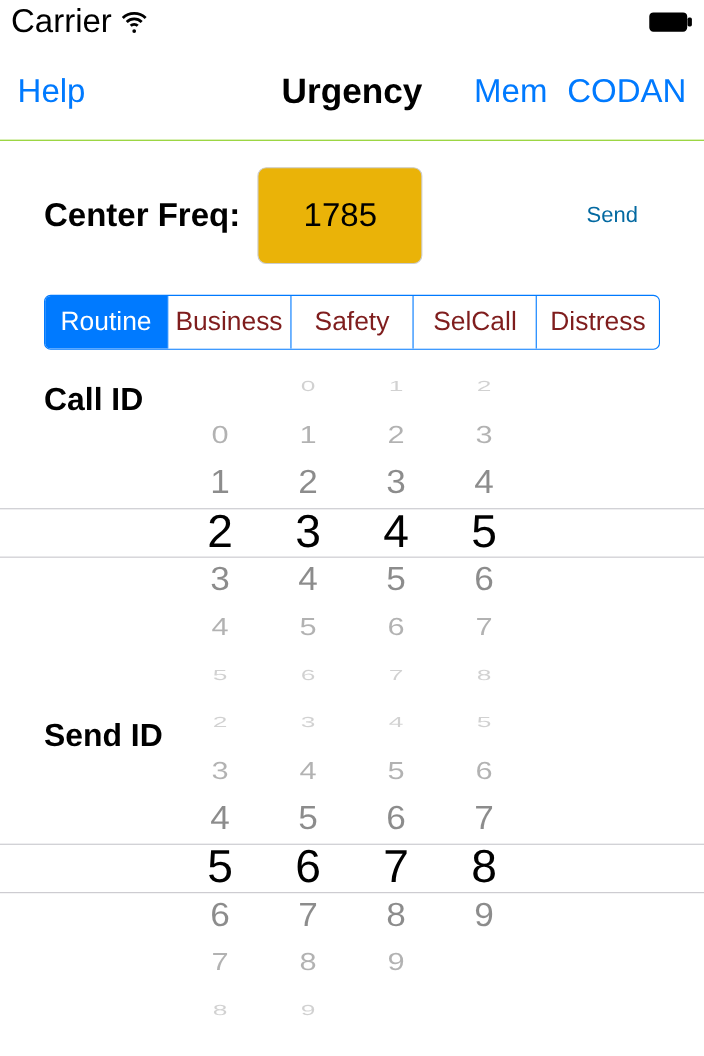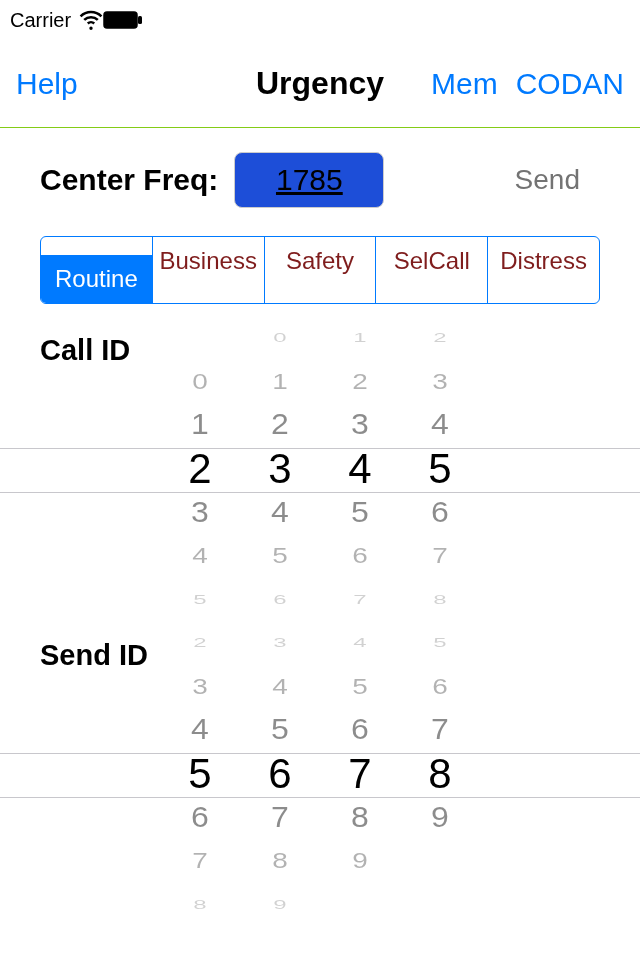--- a/index.html
+++ b/index.html
@@ -1,42 +1,42 @@
 <!DOCTYPE html>
 <html><head>
   <meta charset="utf-8">
   <style>
     * { margin: 0; padding: 0; box-sizing: border-box; font-family: -apple-system, "Helvetica Neue", Helvetica, Arial, sans-serif; }
     body { width: 640px; height: 960px; background: #fff; position: relative; overflow: hidden; }
 
     
-    .status-bar { height: 40px; display: flex; align-items: center; padding: 0 10px; font-size: 20px; font-weight: 500; }
+    .status-bar { height: 40px; display: flex; align-items: center; justify-content: space-between; padding: 0 10px; font-size: 30px; font-weight: 500; }
     .status-left { display: flex; align-items: center; gap: 8px; }
     .status-center { position: absolute; left: 50%; transform: translateX(-50%); font-weight: 600; }
     .status-right { display: flex; align-items: center; }
     .wifi-icon svg { width: 24px; height: 24px; display: block; }
     .battery-icon svg { width: 40px; height: 18px; display: block; }
 
     
     .nav-bar { height: 88px; display: flex; align-items: center; justify-content: space-between; padding: 0 16px; border-bottom: 1px solid #84cc16; }
     .nav-left { color: #007aff; font-size: 30px; font-weight: 400; }
     .nav-title { font-size: 32px; font-weight: 700; color: #000; position: absolute; left: 50%; transform: translateX(-50%); }
     .nav-right { display: flex; gap: 18px; }
     .nav-btn { color: #007aff; font-size: 30px; font-weight: 400; }
 
     
     .freq-row { display: flex; align-items: center; padding: 24px 40px 14px 40px; gap: 16px; }
     .freq-label { font-size: 30px; font-weight: 700; }
-    .freq-input { border: 1px solid #ccc; border-radius: 8px; padding: 10px 20px; font-size: 30px; font-weight: 500; text-align: center; width: 150px; background: #1d4ed8; text-decoration: underline; }
-    .send-btn { margin-left: auto; margin-right: 20px; color: #737373; font-size: 28px; font-weight: 400; }
+    .freq-input { border: 1px solid #ccc; border-radius: 8px; padding: 26px 20px; font-size: 30px; font-weight: 500; text-align: center; width: 150px; background: #eab308; }
+    .send-btn { margin-left: auto; margin-right: 20px; color: #0369a1; font-size: 20px; font-weight: 400; }
 
     
     .segmented { display: flex; margin: 14px 40px 12px 40px; border: 1px solid #007aff; border-radius: 6px; overflow: hidden; }
     .segment { flex: 1; text-align: center; padding: 10px 0; font-size: 24px; color: #7f1d1d; border-left: 1px solid #007aff; }
-    .segment:first-child { border-left: none; margin-top: 18px; }
+    .segment:first-child { border-left: none; }
     .segment.selected { background: #007aff; color: #fff; font-weight: 500; }
     .picker-block { position: relative; height: 305px; overflow: hidden; }
     .section-label-inner { position: absolute; top: 18px; left: 40px; font-size: 29px; font-weight: 700; z-index: 3; }
     .picker { position: absolute; top: 0; left: 0; right: 0; height: 100%; display: flex; justify-content: center; gap: 44px; }
     .picker-col { display: flex; flex-direction: column; align-items: center; justify-content: center; position: relative; }
     .picker-item { height: 44px; display: flex; align-items: center; justify-content: center; font-size: 32px; font-weight: 400; width: 36px; }
     .picker-item.d0 { color: rgba(0,0,0,1); font-size: 42px; font-weight: 400; }
     .picker-item.d1 { color: rgba(0,0,0,0.45); font-size: 32px; transform: scaleY(0.95); }
     .picker-item.d2 { color: rgba(0,0,0,0.30); font-size: 28px; transform: scaleY(0.8); }
     .picker-item.d3 { color: rgba(0,0,0,0.18); font-size: 24px; transform: scaleY(0.55); }

